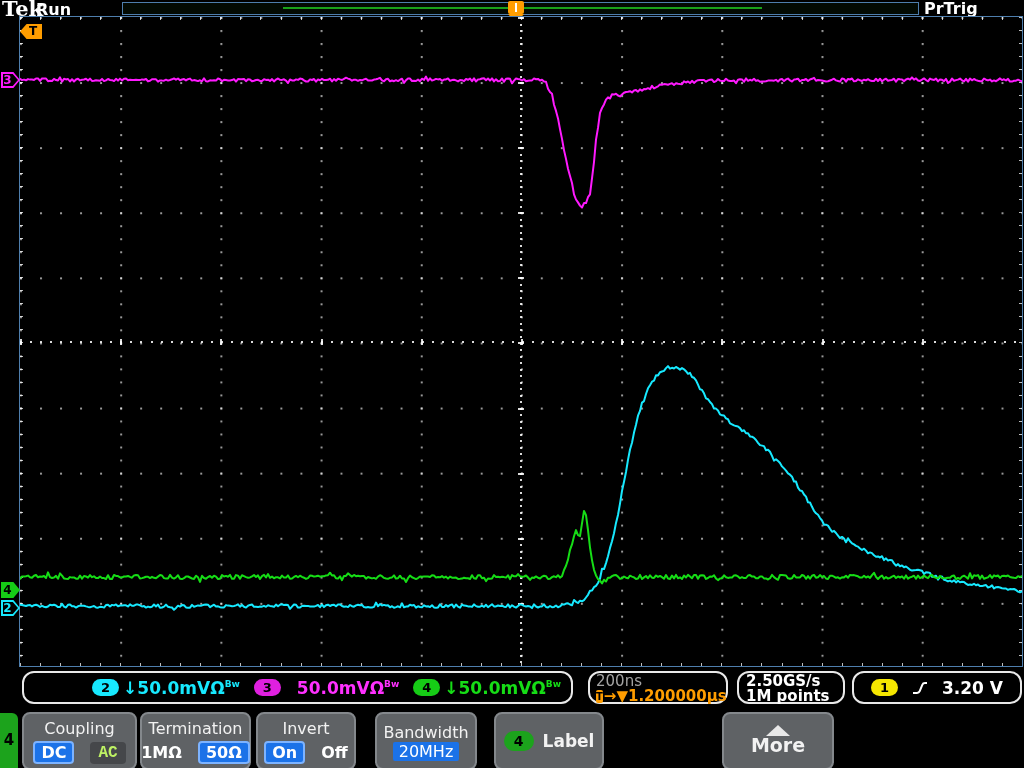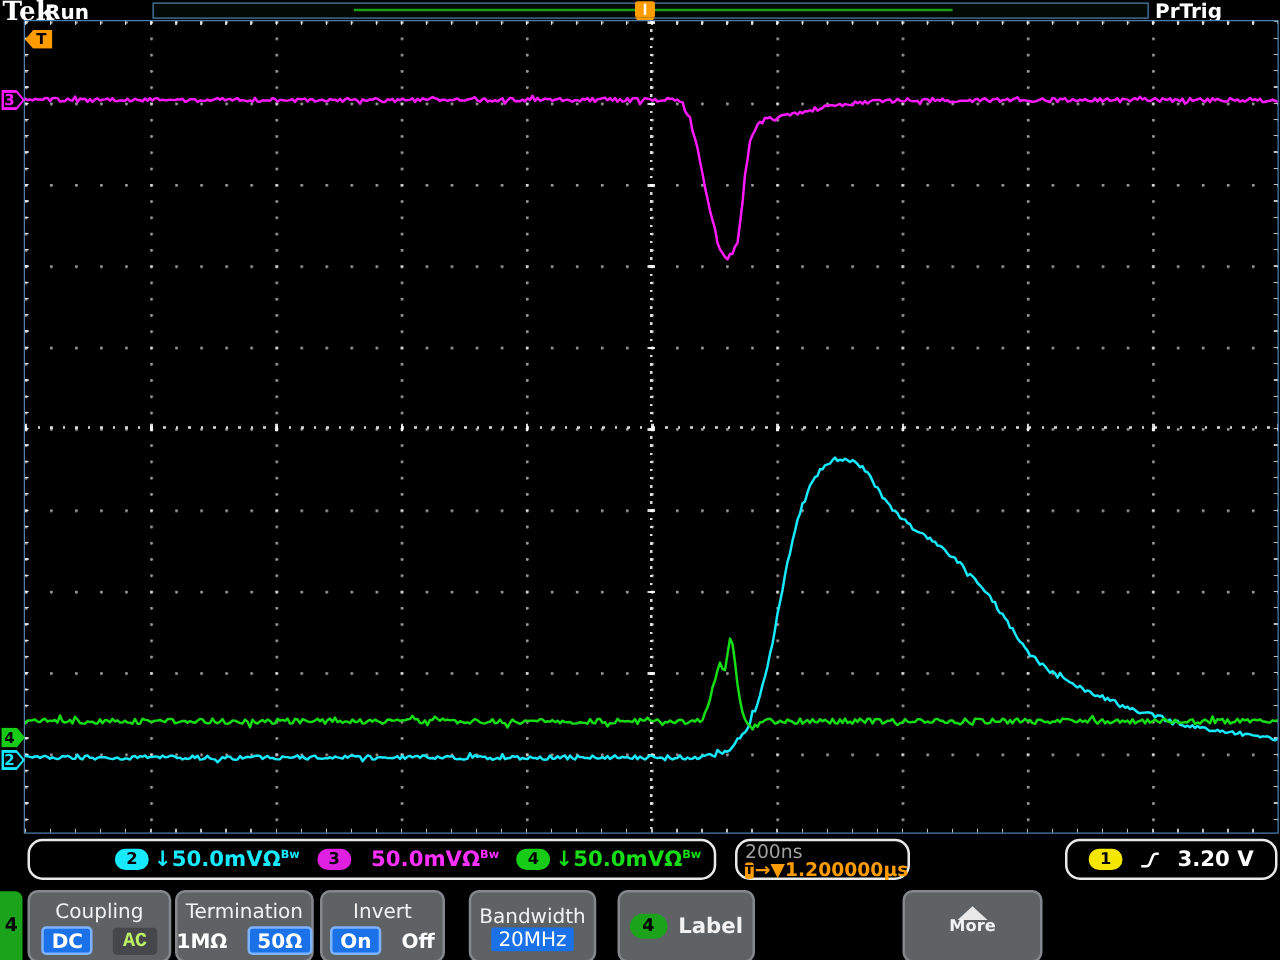--- a/index.html
+++ b/index.html
@@ -91,21 +91,21 @@
   .sel{background:#1b72e8;border-color:#7db3ff;color:#fff;}
   .selflat{background:#1b72e8;color:#fff;padding:0 6px;border-radius:2px;display:inline-block;margin-top:0;}
   .dim{background:#45474a;color:#bef264;font-family:Liberation Mono, monospace;}
   .plain{color:#fff;}
   .label-row{display:flex;align-items:center;justify-content:center;gap:9px;height:100%;
              font-size:17px;font-weight:bold;}
   .lbadge{display:inline-block;width:30px;height:20px;border-radius:10px;background:#1ca31c;
           color:#000;font-size:14px;font-weight:bold;line-height:20px;}
   .more-tri{width:0;height:0;margin:11px auto 0;border-left:12px solid transparent;
             border-right:12px solid transparent;border-bottom:11px solid #e8e8e8;}
-  .more-lbl{font-size:13px;font-weight:bold;margin-top:-2px;}
+  .more-lbl{font-size:19px;font-weight:bold;margin-top:-2px;}
   .dtbox{position:absolute;left:908px;top:15px;width:112px;height:40px;border:2px solid #fff;
          border-radius:10px;box-sizing:border-box;color:#fff;font-size:15px;font-weight:bold;
          text-align:center;line-height:17px;padding-top:1px;background:#000;}
 </style>
 </head>
 <body>
 
 <div class="screen">
 
   <span class="tek-logo">Tek</span>
@@ -178,20 +178,24 @@
   <div class="rbox tbbox">
     <div class="tbscale">200ns</div>
     <div class="tbdelay">
       <span class="tchip">T</span>
         <span>→</span>
         <span>▼</span>
         <span>1.200000µs</span>
     </div>
   </div>
 
+  <div class="rbox acqbox">
+    <div>2.50GS/s</div>
+    <div>1M points</div>
+  </div>
 
   <div class="rbox trgbox">
     <span class="badge b1">1</span>
     <svg width="16" height="16" viewBox="0 0 16 16">
       <path d="M1 13 h4 q2 0 2.7 -1.8 l2.6 -6.4 q0.7 -1.8 2.7 -1.8 h2" stroke="#fff" stroke-width="2" fill="none"></path>
     </svg>
     <span>3.20 V</span>
   </div>
 
   <div class="menubar">

